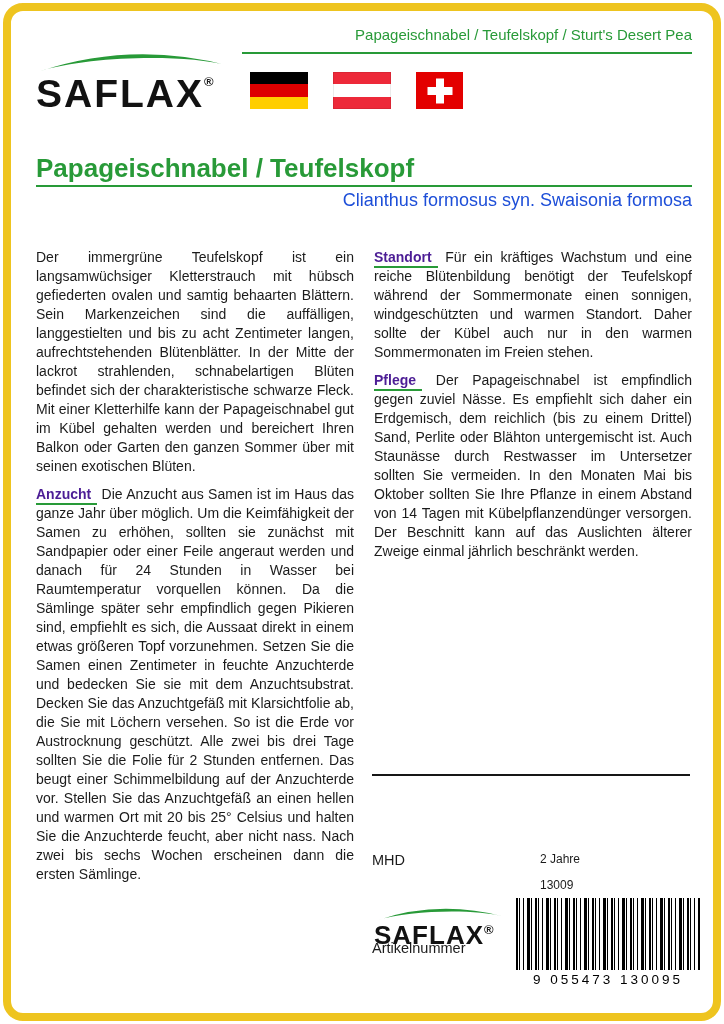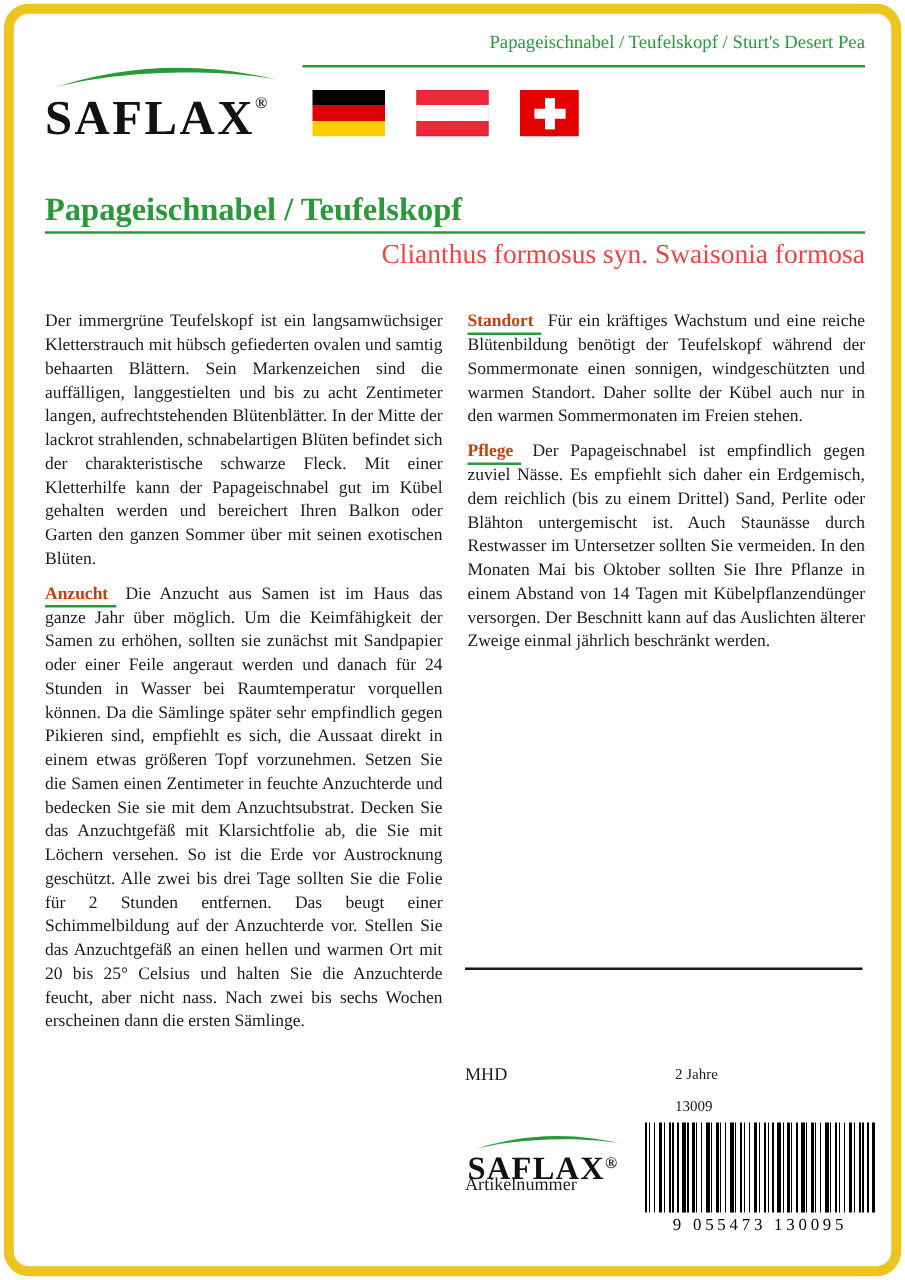--- a/index.html
+++ b/index.html
@@ -1,18 +1,18 @@
 <!DOCTYPE html>
 <html><head>
 <meta charset="utf-8">
 <style>
   html,body { margin:0; padding:0; background:#ffffff; }
   .page {
     position:relative; width:724px; height:1024px; background:#ffffff;
-    font-family:Liberation Serif, serif; color:#1b1b1b; overflow:hidden;
+    font-family:Liberation Sans, sans-serif; color:#1b1b1b; overflow:hidden;
   }
   .frame {
     position:absolute; left:3px; top:3px; right:3px; bottom:3px;
     border:8px solid #eec41f; border-radius:20px; pointer-events:none;
   }
   
   .tagline {
     position:absolute; top:26px; right:32px; font-size:15px; color:#289a38;
   }
   .tagline-rule {
@@ -27,27 +27,27 @@
   .flag { width:58px; height:37px; }
   .flag.de { background:linear-gradient(to bottom, #000 0 33.4%, #dd0000 33.4% 66.7%, #ffce00 66.7% 100%); }
   .flag.at { background:linear-gradient(to bottom, #ed2939 0 33.4%, #ffffff 33.4% 66.7%, #ed2939 66.7% 100%);
              box-shadow:0 0 0 1px rgba(0,0,0,0.08) inset; }
   .flag.ch { width:47px; background:#e30000; position:relative; }
   .flag.ch .cross-v { position:absolute; left:50%; top:50%; width:8px; height:25px; background:#fff; transform:translate(-50%,-50%); }
   .flag.ch .cross-h { position:absolute; left:50%; top:50%; width:25px; height:8px; background:#fff; transform:translate(-50%,-50%); }
   
   .title { position:absolute; left:36px; top:153px; margin:0; font-size:26px; font-weight:bold; color:#289a38; }
   .title-rule { position:absolute; top:185px; left:36px; right:32px; height:2px; background:#289a38; }
-  .subtitle { position:absolute; top:190px; right:32px; font-size:22px; color:#ef4444; }
+  .subtitle { position:absolute; top:190px; right:32px; font-size:18px; color:#1d4ed8; }
   
   .columns { position:absolute; left:36px; top:216px; width:656px; display:flex; gap:20px;margin-top:32px; }
   .col { width:318px; flex:0 0 318px; }
   p.body { margin:0 0 9px 0; font-size:14px; line-height:19px; text-align:justify; }
   .sec {
-    color:#c2410c; font-weight:bold; border-bottom:2px solid #289a38;
+    color:#4c1d95; font-weight:bold; border-bottom:2px solid #289a38;
     padding-bottom:1px; padding-right:6px;
   }
   
   .footer-rule { position:absolute; top:774px; left:372px; width:318px; height:2px; background:#161616; }
   .meta-label { position:absolute; left:372px; font-size:14.5px; }
   .meta-value { position:absolute; left:540px; font-size:12px; }
   .mhd-label { top:852px; } .mhd-value { top:852px; }
   .art-label { top:928px;margin-top:12px; } .art-value { top:878px; }
   .footer-logo { position:absolute; left:374px; top:906px; width:140px; }
   .footer-logo .brush { display:block; width:132px; height:17px; }

